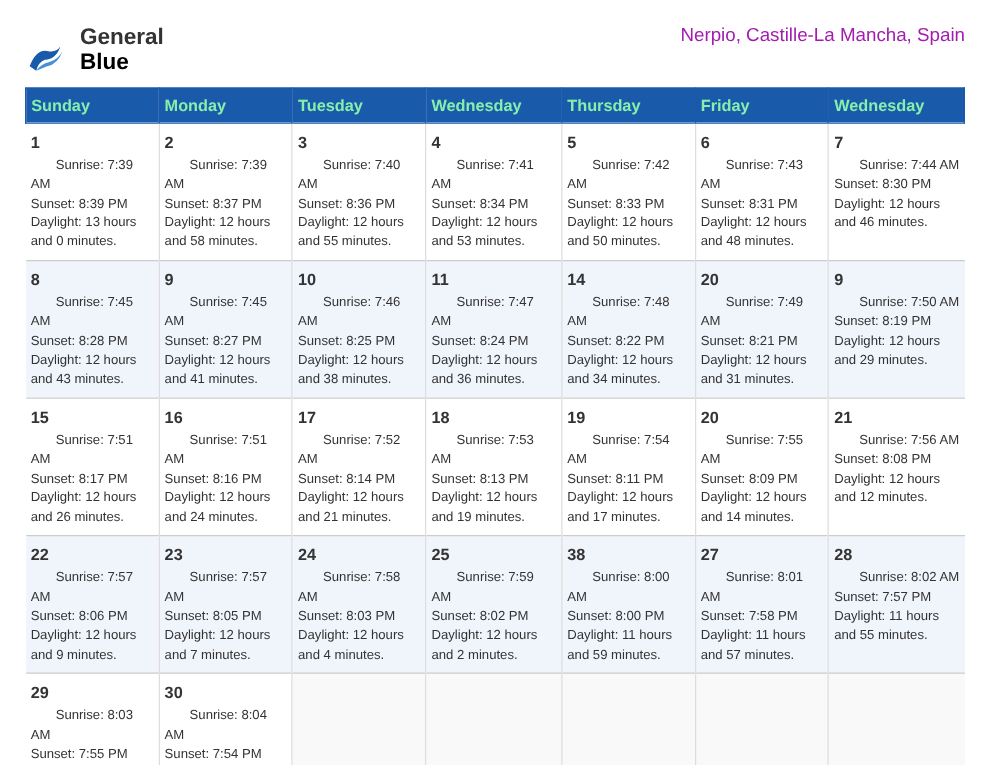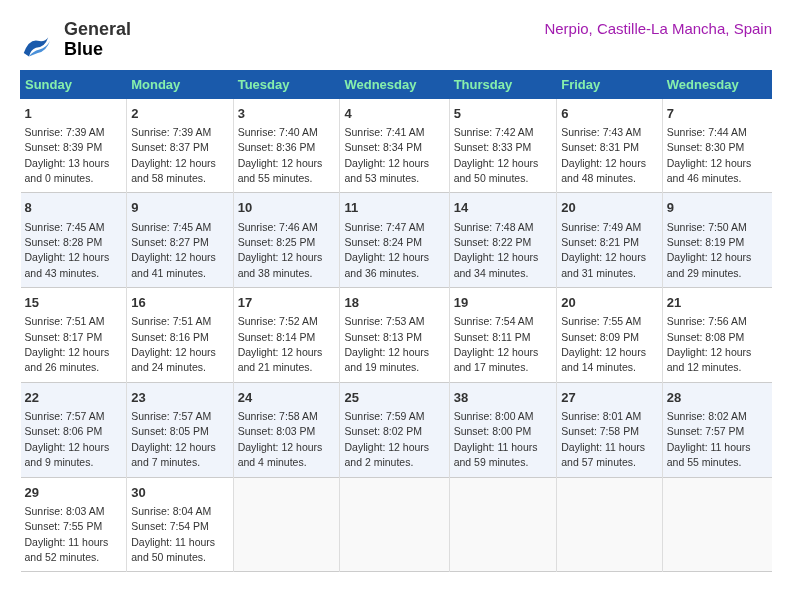--- a/index.html
+++ b/index.html
@@ -80,20 +80,21 @@
     td:last-child { border-right: none; }
     .day-num {
       font-size: 13px;
       font-weight: bold;
       display: block;
       margin-bottom: 2px;
     }
     .day-info {
       font-size: 10.5px;
       color: #333;
+      margin-left: 20px;
     }
     .empty-cell {
       background: #f9f9f9;
     }
   </style>
 </head>
 <body>
 
 <div class="header">
   <div class="logo">

